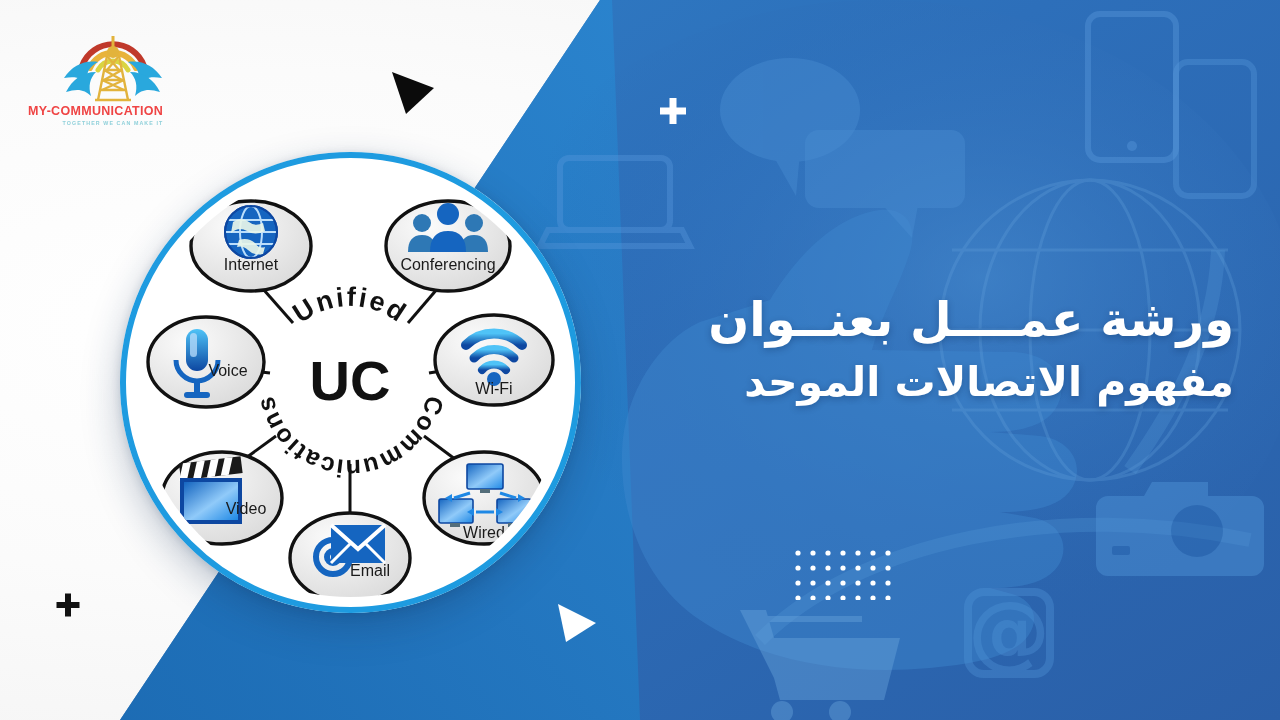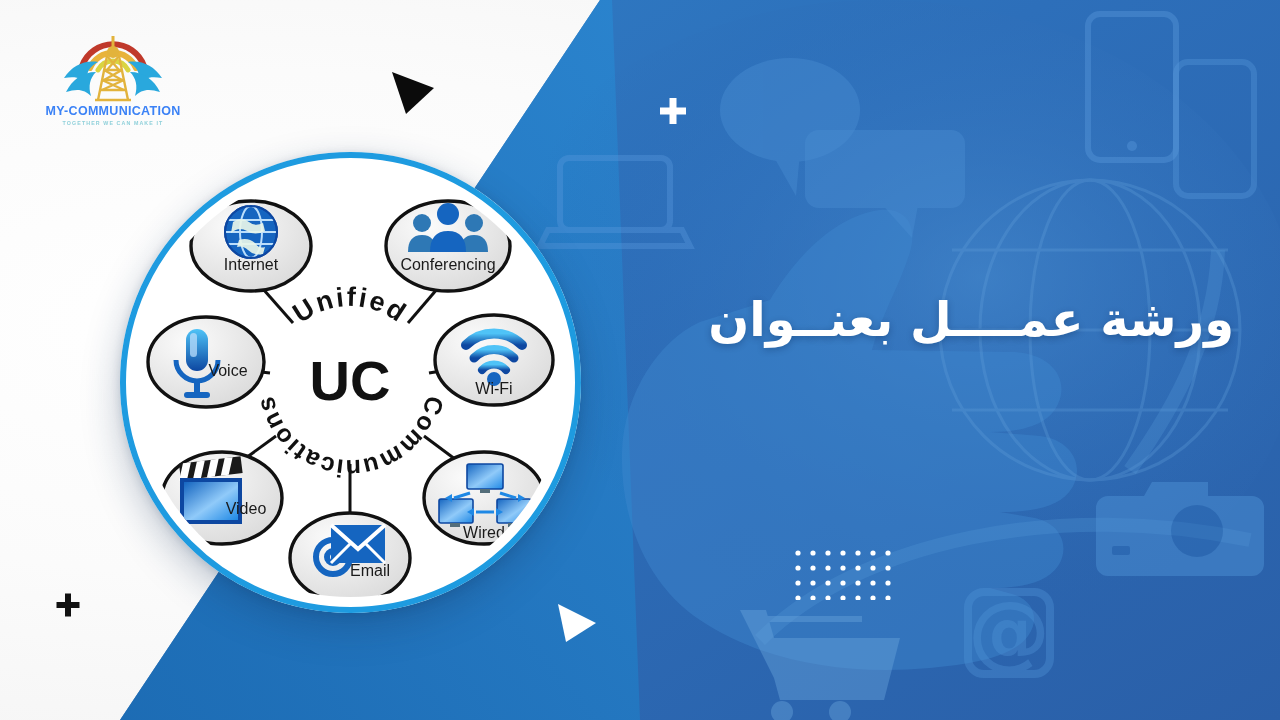--- a/index.html
+++ b/index.html
@@ -17,22 +17,22 @@
     position:absolute; inset:0;
     background:radial-gradient(ellipse at 20% 45%, #ffffff 0%, #fbfbfb 45%, #f2f2f2 100%);
   }
   .bg-blue-svg { position:absolute; inset:0; }
 
   
   .logo { position:absolute; left:28px; top:22px; width:170px; height:112px; }
   .logo-mark { position:absolute; left:30px; top:0; width:110px; height:82px; }
   .logo-name {
     position:absolute; left:0; top:82px; width:170px;
-    text-align:center; font-size:12.5px; font-weight:700; letter-spacing:.3px;
-    color:#3b82f6;
+    font-size:12.5px; font-weight:700; letter-spacing:.3px;
+    color:#ef4444;
   }
   .logo-tag {
     position:absolute; left:0; top:98px; width:170px;
     text-align:center; font-size:5.3px; font-weight:600; letter-spacing:1.1px;
     color:#8fd0da;
   }
 
   
   .uc-wrap { position:absolute; left:108px; top:140px; width:485px; height:485px; }
   .uc-shadow {
@@ -402,15 +402,16 @@
             <rect x="48" y="224" width="26" height="6" rx="3" fill="#1565c0"></rect>
           </g>
           <text x="92" y="208" font-family="'Liberation Sans',sans-serif" font-size="16" fill="#1a1a1a" text-anchor="middle">Voice</text>
         </g>
       </svg>
     </div>
   </div>
 
   <div class="headline">
     <span class="l1">ورشة عمــــل بعنــوان</span>
+    <span class="l2">مفهوم الاتصالات الموحد</span>
   </div>
 
 </div>
 
 </body></html>

